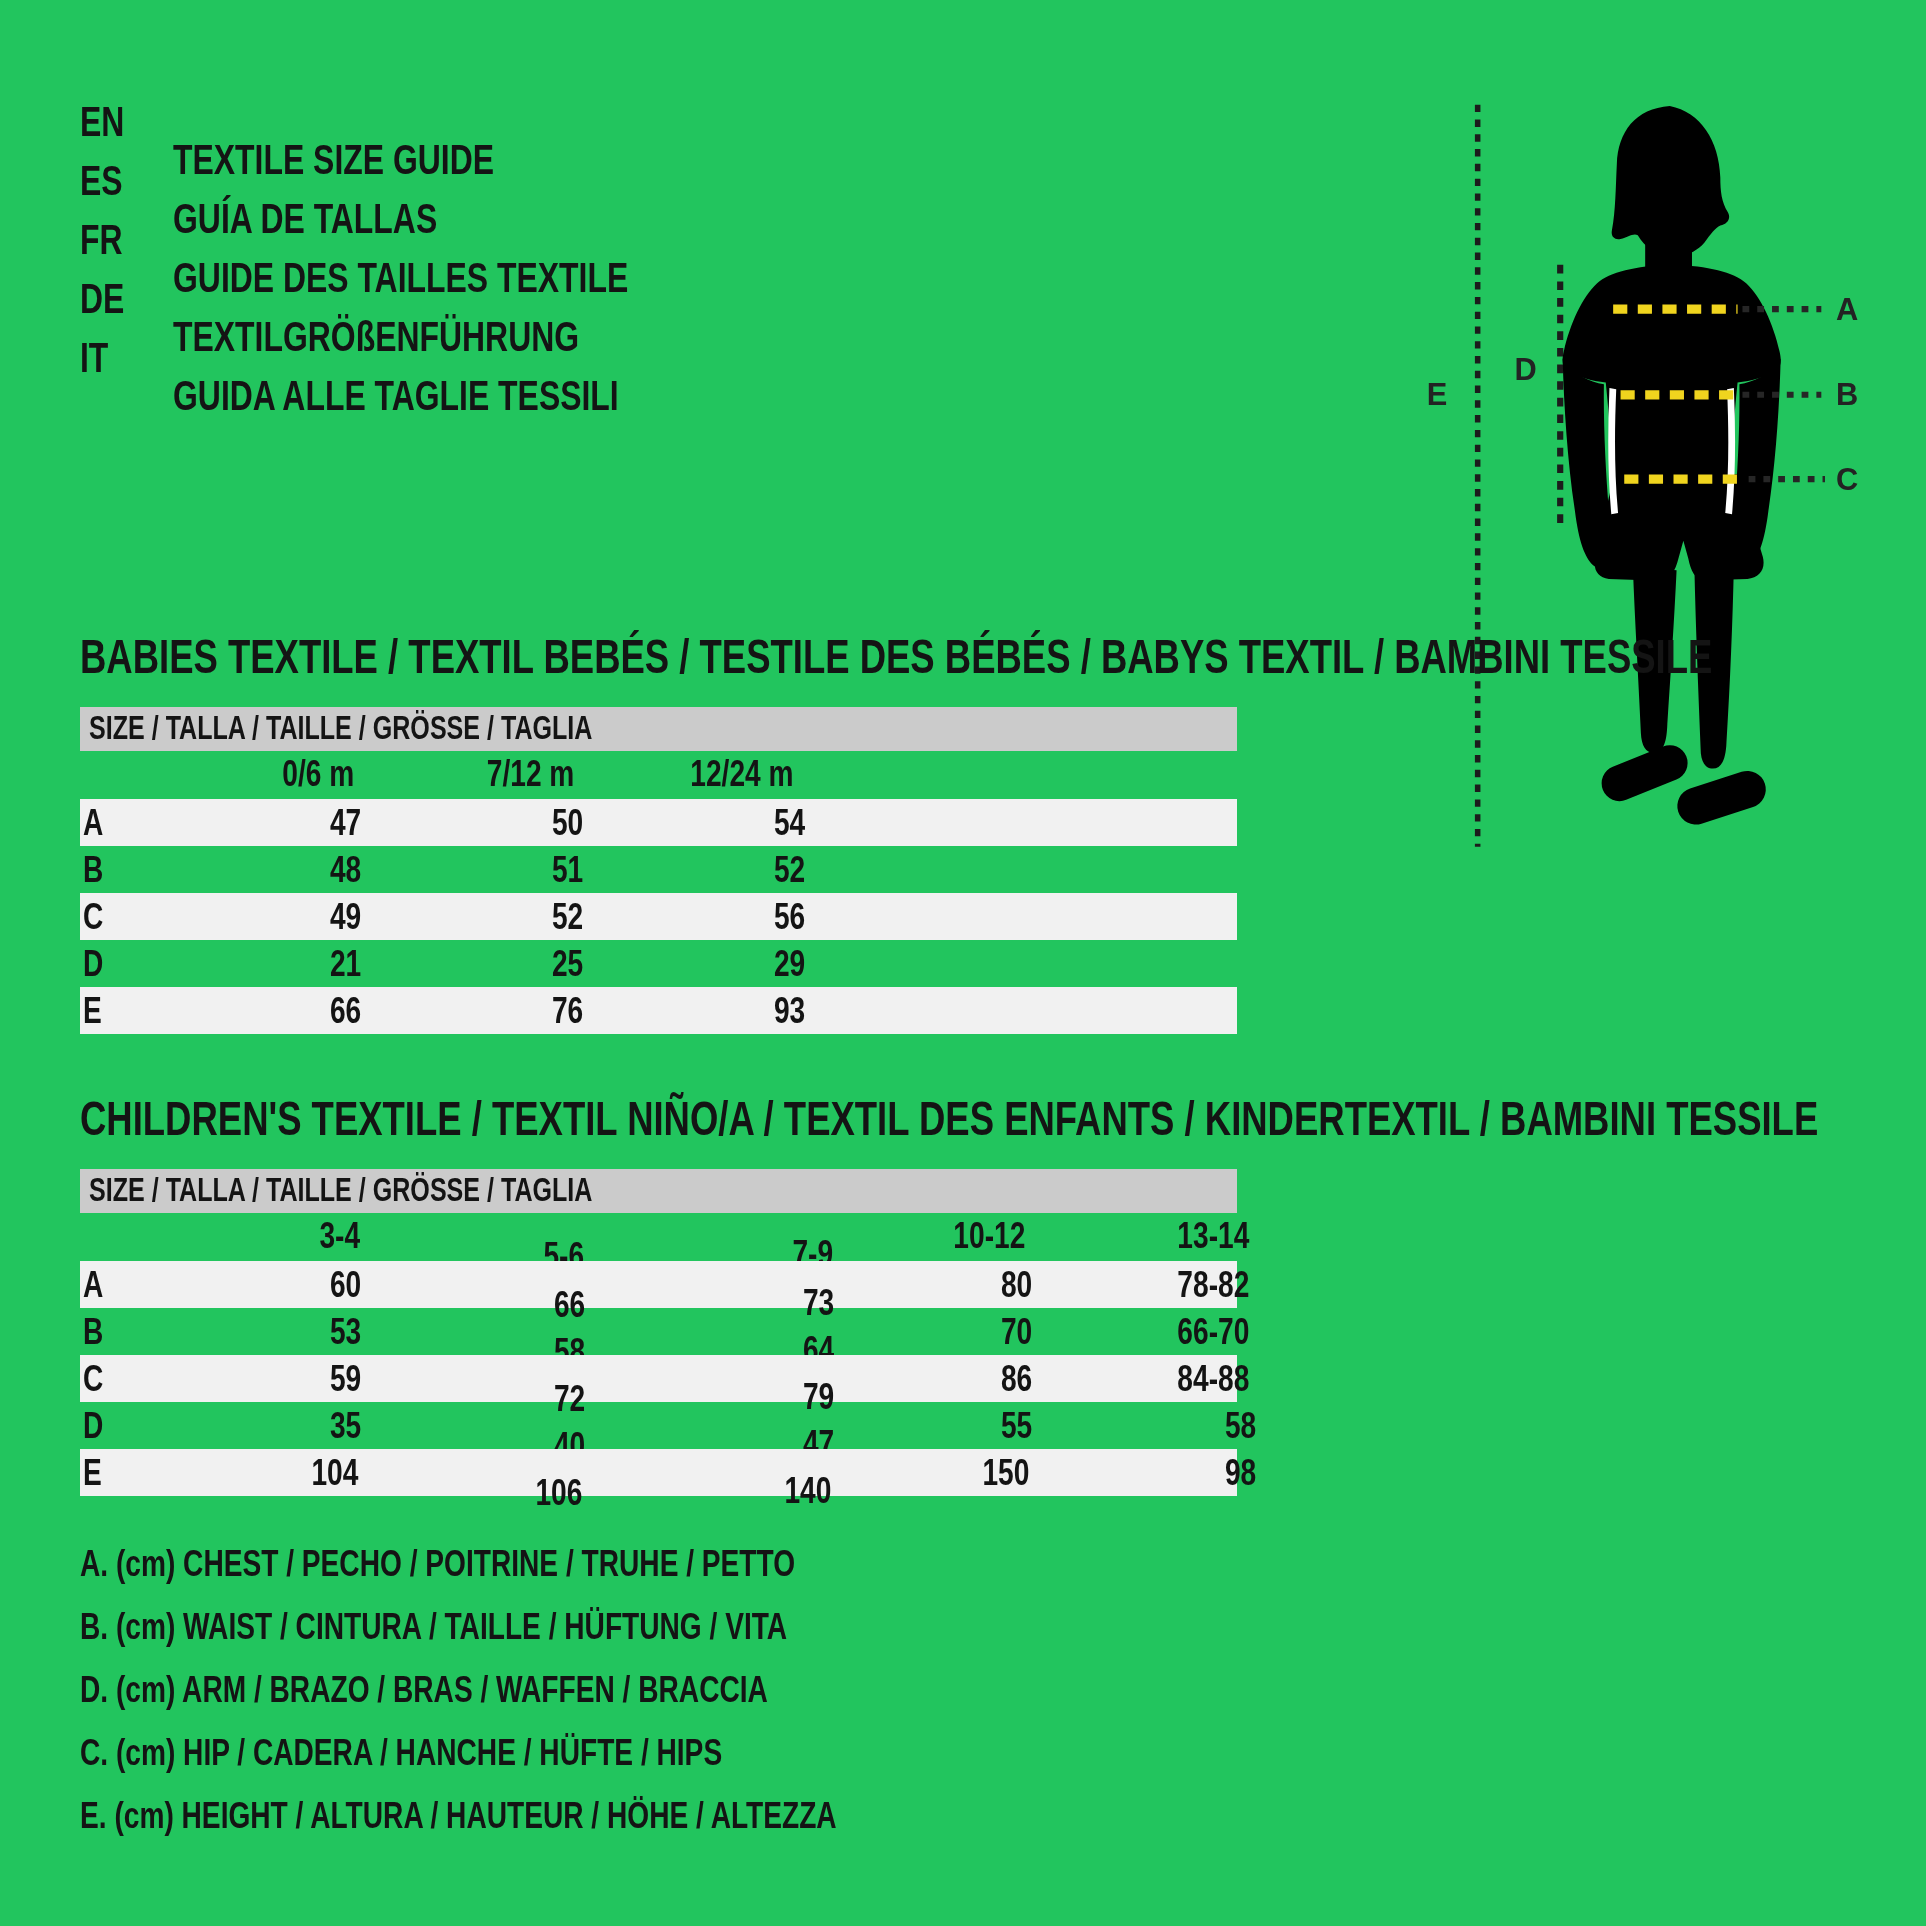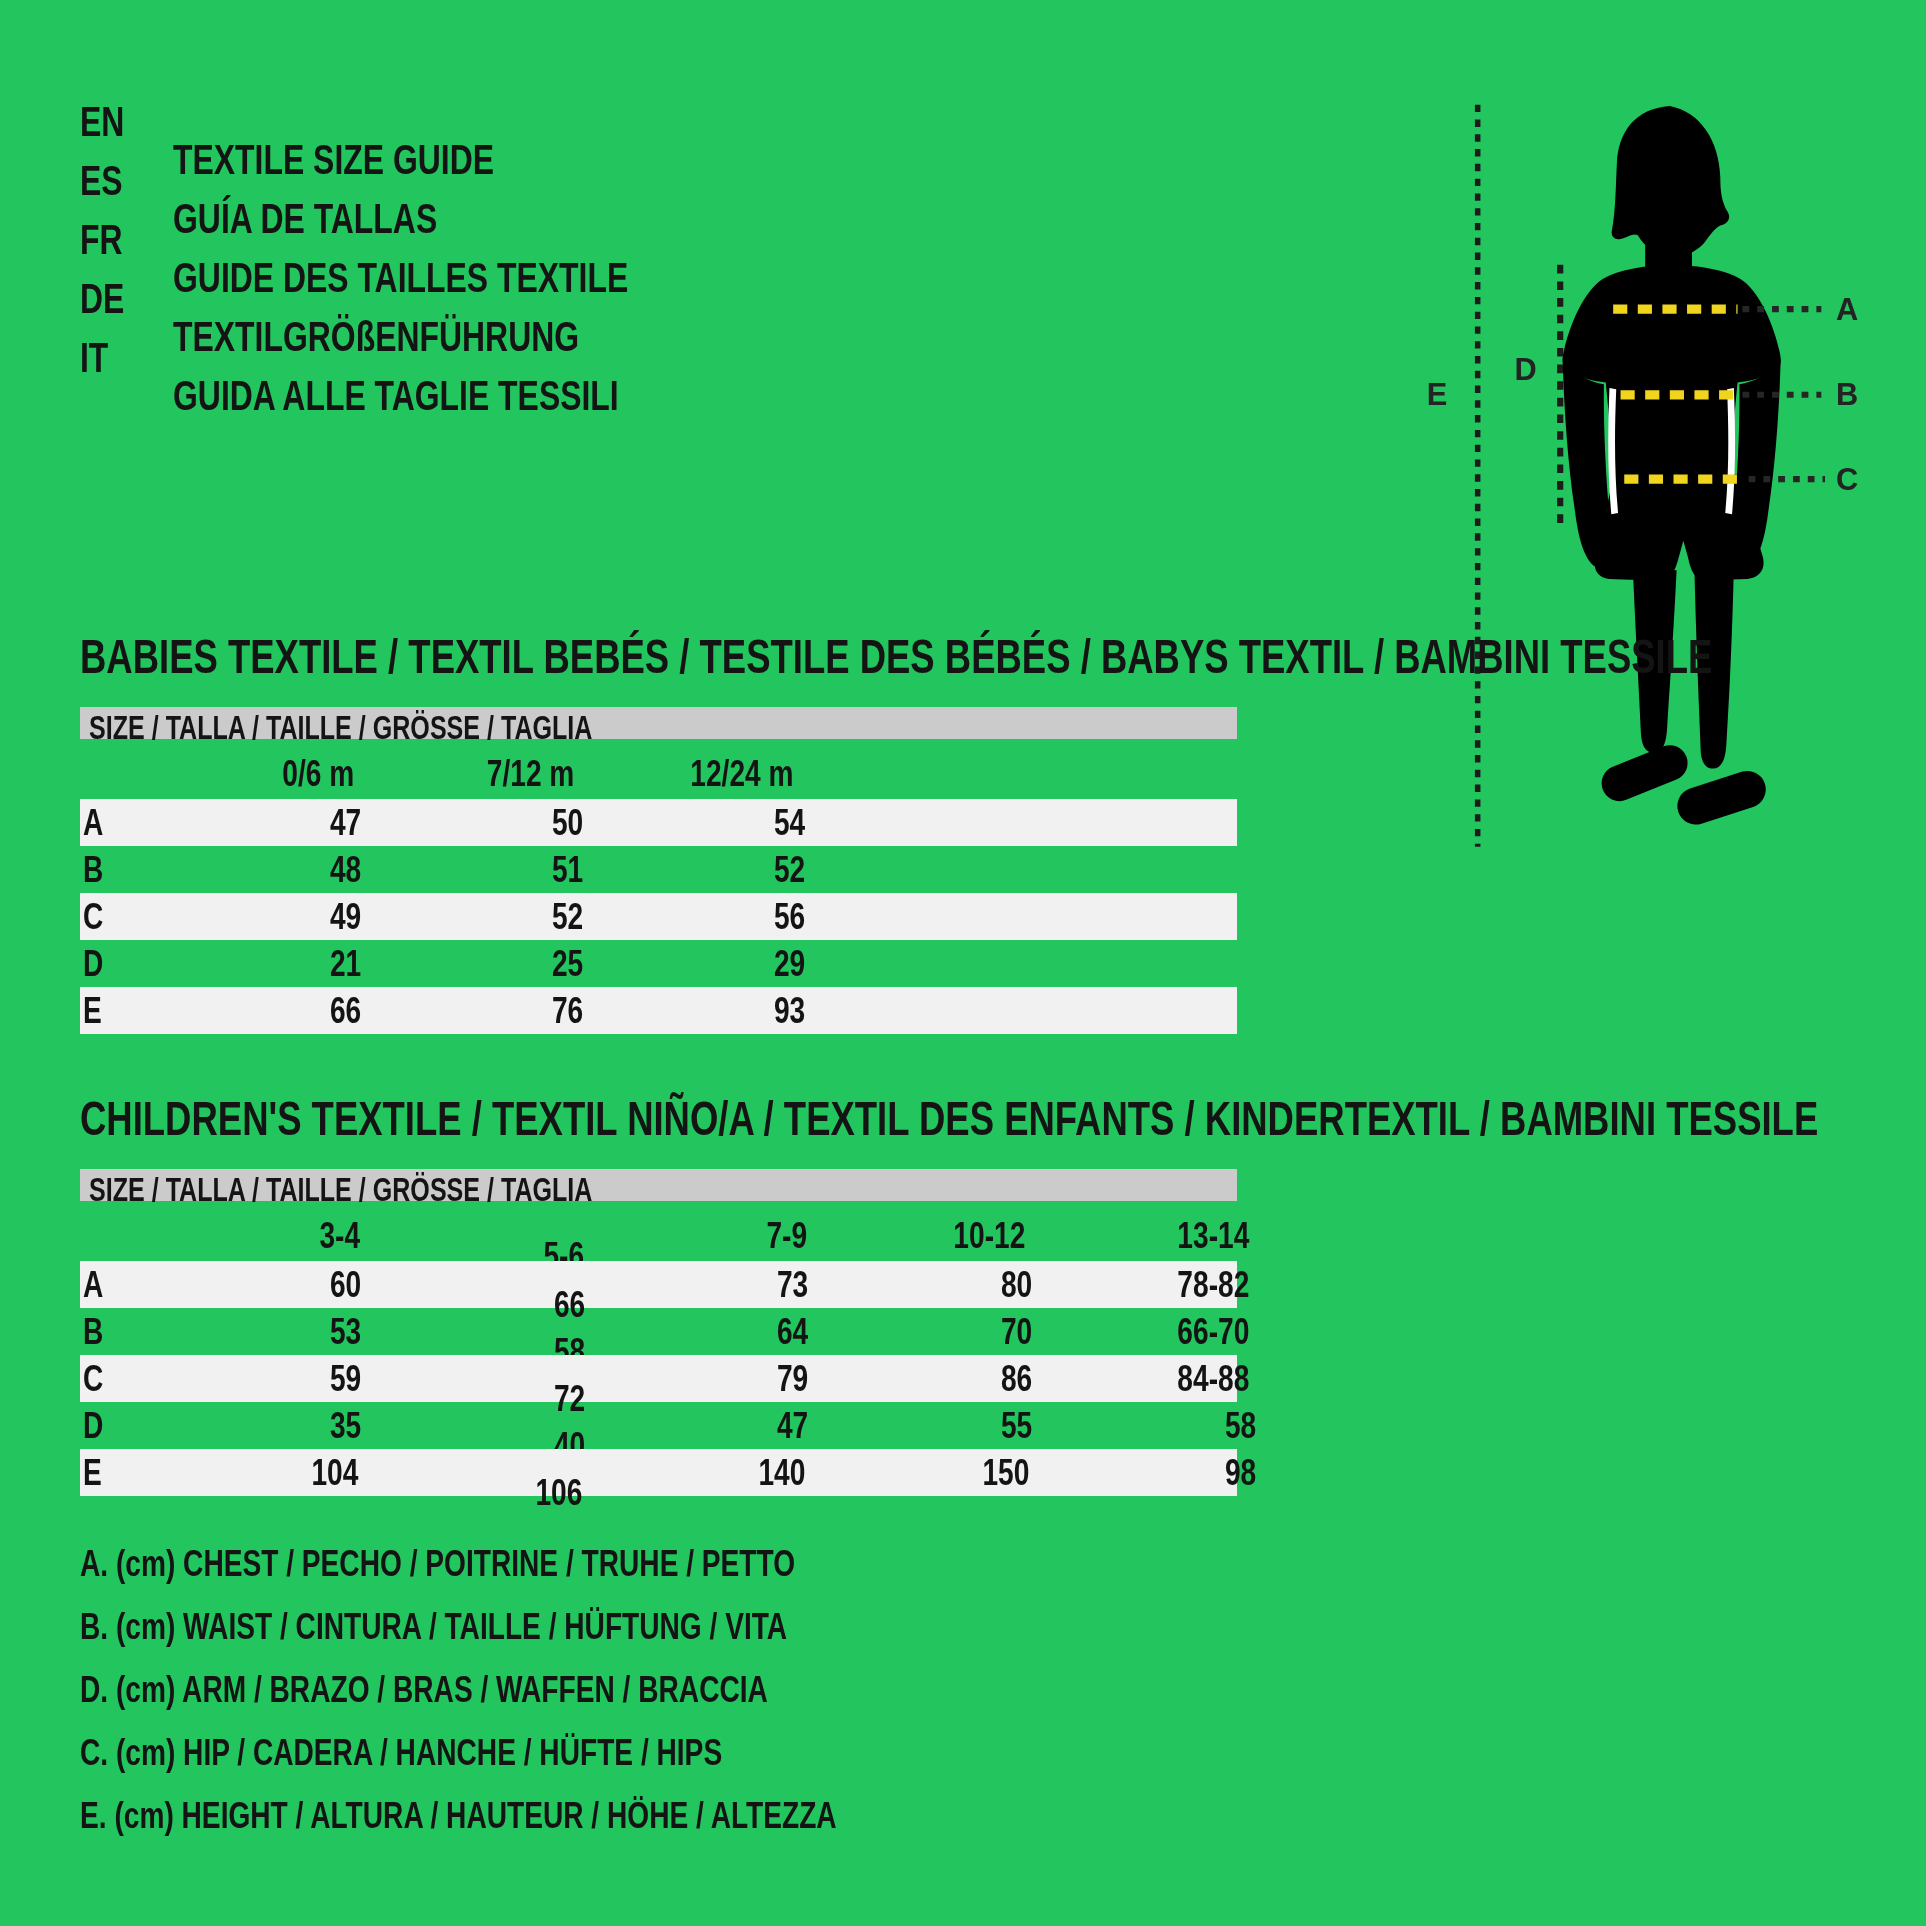--- a/index.html
+++ b/index.html
@@ -13,33 +13,33 @@
   
   #lang-block { position:absolute; top:92px; left:0; }
   .lang-row { position:relative; height:59px; line-height:59px; font-size:42px; font-weight:700; }
   .lang-code  { position:absolute; left:80px; }
   .lang-title { position:absolute; left:173px;margin-top:38px; }
 
   
   .section-title { position:absolute; left:80px; font-size:48px; font-weight:700; line-height:44px; }
 
   
-  .band { position:absolute; left:80px; width:1157px; height:32px; background:#cbcbcb;
+  .band { position:absolute; left:80px; width:1157px; height:44px; background:#cbcbcb;
           font-size:33px; font-weight:700; line-height:41px; }
   .band .cx { margin-left:8.6px; }
 
   
   .tbl { position:absolute; left:80px; width:1157px; font-size:37px; font-weight:700; }
   .tr { position:relative; height:47px; line-height:47px; }
   .tr.head { height:51px; line-height:51px; }
   .tr.stripe { background:#f1f1f1; }
   .rowlabel { position:absolute; left:2.5px; top:0; }
   .cell { position:absolute; top:0; width:246px; text-align:right; }
   .b0 { left:40px; } .b1 { left:262px; } .b2 { left:484px; }
-  .k0 { left:40px; } .k1 { left:264px;margin-top:20px; } .k2 { left:487px; } .k3 { left:711px; } .k4 { left:935px; }
+  .k0 { left:40px; } .k1 { left:264px;margin-top:20px; } .k2 { left:513px;margin-top:18px; } .k3 { left:711px; } .k4 { left:935px; }
 
   
   #legend { position:absolute; left:80px; top:1532px; }
   .legend-line { position:relative; height:63px; line-height:63px; font-size:37px; font-weight:700; }
 
   
   #figure-wrap { position:absolute; left:1405px; top:80px; width:521px; height:770px; }
   #figure-wrap svg { display:block; }
   .fig-label { font-size:50px; font-weight:700; fill:#232323;
                font-family:"Liberation Sans","DejaVu Sans",sans-serif; }

